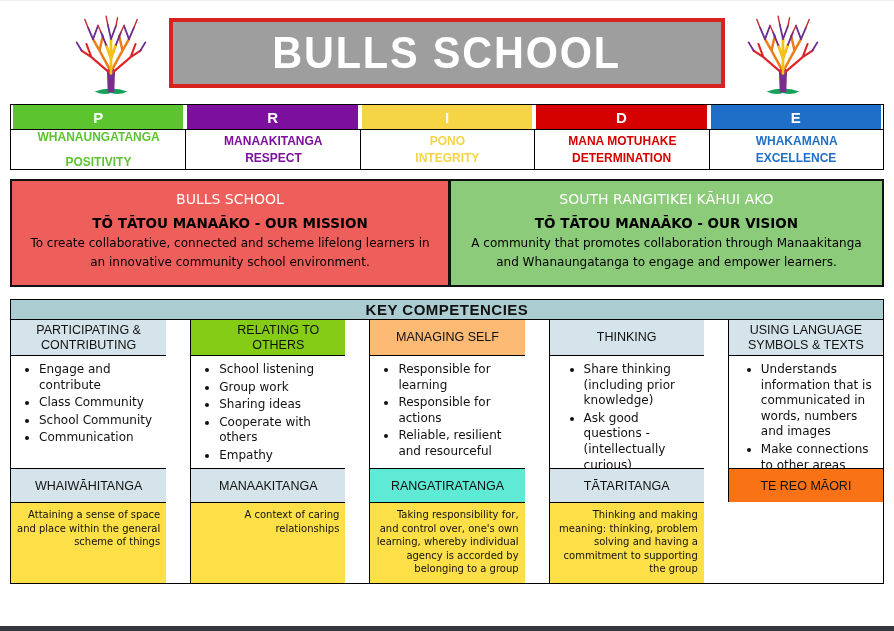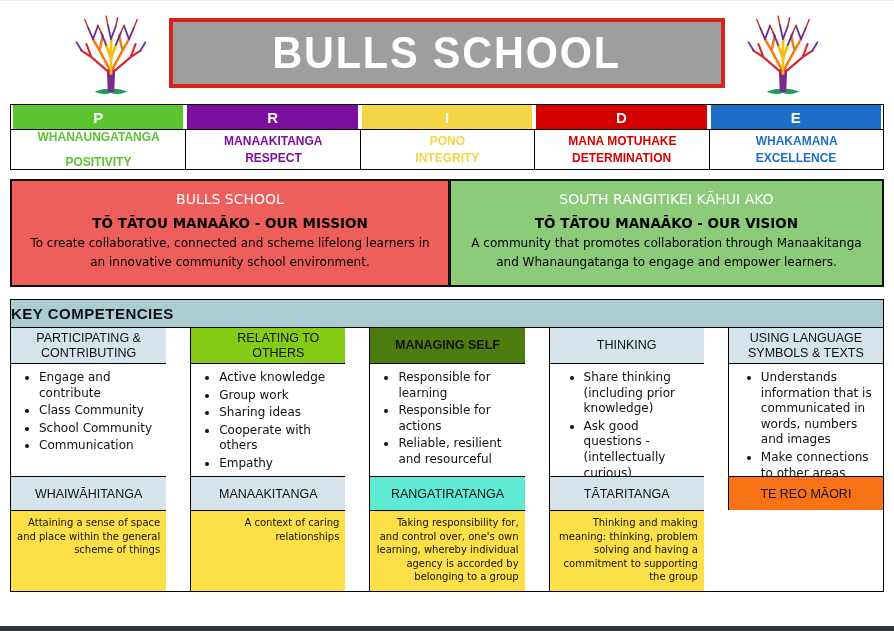--- a/index.html
+++ b/index.html
@@ -25,21 +25,21 @@
   
   .mv-row { display: grid; grid-template-columns: 440px 434px; margin: 9px 10px 0 10px; }
   .mv-box { height: 108px; border: 2px solid #111; padding: 10px 12px 8px 12px; text-align: center; }
   .mv-box.right { border-left-width: 1px; }
   .mv-org { color: #ffffff; font-size: 14px; margin-bottom: 8px; }
   .mv-heading { color: #000; font-weight: bold; font-size: 13.5px; margin-bottom: 3px; }
   .mv-body { color: #000; font-size: 12px; line-height: 1.55; }
 
   
   .kc { margin: 12px 10px 0 10px; border: 1px solid #000; }
-  .kc-title { height: 28px; display: flex; align-items: center; justify-content: flex-start; border-bottom: 1px solid #000; }
+  .kc-title { height: 20px; display: flex; align-items: center; justify-content: center; border-bottom: 1px solid #000; }
   .kc-title-text { font-family: "Liberation Sans", sans-serif; font-weight: 800; font-size: 15px; letter-spacing: 0.5px; }
   .kc-grid-row { display: grid; grid-template-columns: repeat(5, 1fr); gap: 24px; }
   .kc-cell { border-left: 1px solid #000; }
   .kc-cell:first-child { border-left: none; }
   .kc-header-cell { height: 35px; display: flex; align-items: center; justify-content: center; text-align: center; font-family: "Liberation Sans", sans-serif; font-size: 12.5px; line-height: 1.2; padding: 0 4px; }
   .kc-bullets-cell { height: 113px; border-top: 1px solid #000; background: #fff; padding: 4px 2px 0 0; }
   .kc-bullets-cell ul { margin: 2px 2px 0 0; padding-left: 28px; }
   .kc-bullets-cell li { font-size: 12px; line-height: 1.3; margin-bottom: 2px; }
   .kc-maori-cell { height: 34px; border-top: 1px solid #000; display: flex; align-items: center; justify-content: center; text-align: center; font-family: "Liberation Sans", sans-serif; font-size: 12.5px; }
   .kc-desc-cell { height: 81px; border-top: 1px solid #000; background: #fde047; padding: 5px 6px; text-align: right; font-size: 10px; line-height: 1.35; }
@@ -145,37 +145,37 @@
 </div>
 
 <div class="kc">
   <div class="kc-title" style="background-color: rgb(171, 205, 209);">
     <span class="kc-title-text">KEY COMPETENCIES</span>
   </div>
 
   <div class="kc-grid-row">
     <div class="kc-cell kc-header-cell" style="background-color: rgb(213, 228, 234);">PARTICIPATING &amp; CONTRIBUTING</div>
     <div class="kc-cell kc-header-cell" style="background-color: #84cc16; padding-left: 24px;">RELATING TO OTHERS</div>
-    <div class="kc-cell kc-header-cell" style="background-color: #4d7c0f; font-weight: bold;">MANAGING SELF</div>
+    <div class="kc-cell kc-header-cell" style="background-color: #fdba74;">MANAGING SELF</div>
     <div class="kc-cell kc-header-cell" style="background-color: rgb(213, 228, 234);">THINKING</div>
     <div class="kc-cell kc-header-cell" style="background-color: rgb(213, 228, 234);">USING LANGUAGE SYMBOLS &amp; TEXTS</div>
   </div>
 
   <div class="kc-grid-row">
     <div class="kc-cell kc-bullets-cell">
       <ul>
         <li>Engage and contribute</li>
         <li>Class Community</li>
         <li>School Community</li>
         <li>Communication</li>
       </ul>
     </div>
     <div class="kc-cell kc-bullets-cell">
       <ul>
-        <li>Active knowledge</li>
+        <li>School listening</li>
         <li>Group work</li>
         <li>Sharing ideas</li>
         <li>Cooperate with others</li>
         <li>Empathy</li>
       </ul>
     </div>
     <div class="kc-cell kc-bullets-cell">
       <ul>
         <li>Responsible for learning</li>
         <li>Responsible for actions</li>

